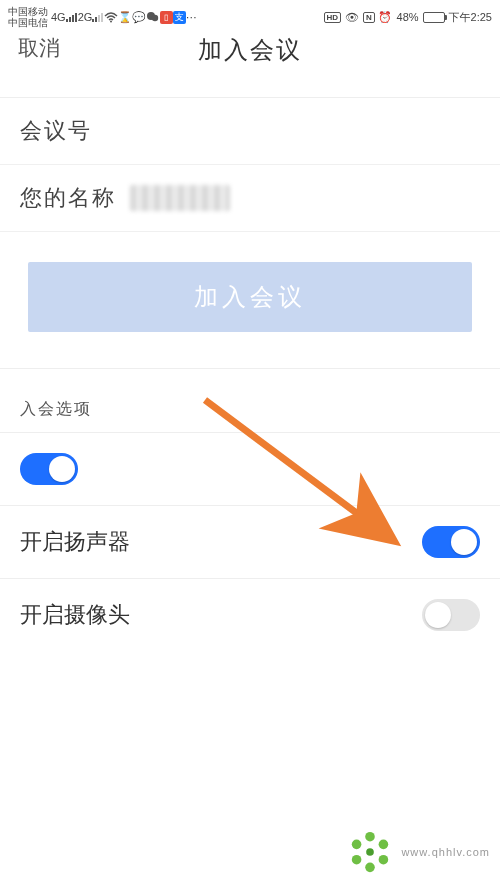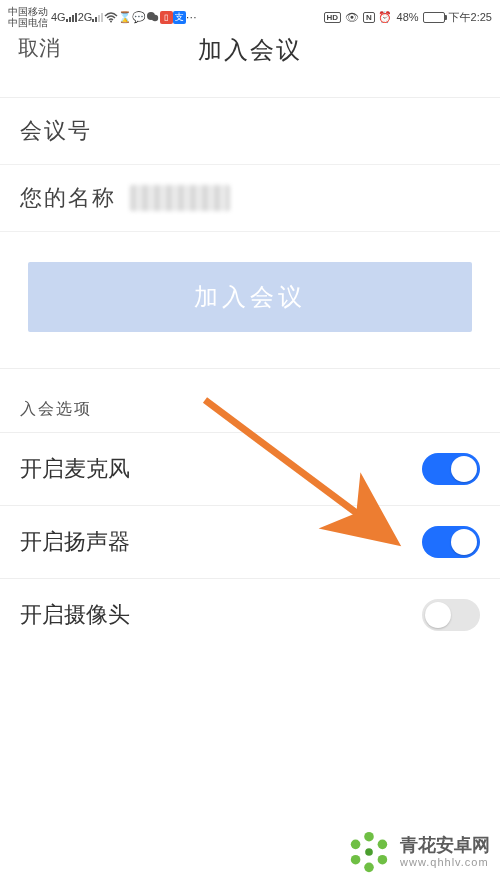--- a/index.html
+++ b/index.html
@@ -117,21 +117,20 @@
   <span class="censored"></span>
 </div>
 
 <div class="btn-wrap">
   <button class="join-btn">加入会议</button>
 </div>
 
 <div class="section-header">入会选项</div>
 
 <div class="opt-row">
-  <span>开启麦克风</span>
   <span class="switch on">
       <span class="knob"></span>
     </span>
 </div>
 <div class="opt-row">
   <span>开启扬声器</span>
   <span class="switch on">
       <span class="knob"></span>
     </span>
 </div>
@@ -157,16 +156,15 @@
       <circle cx="24" cy="8" r="5"></circle>
       <circle cx="38" cy="16" r="5"></circle>
       <circle cx="38" cy="32" r="5"></circle>
       <circle cx="24" cy="40" r="5"></circle>
       <circle cx="10" cy="32" r="5"></circle>
       <circle cx="10" cy="16" r="5"></circle>
       <circle cx="24" cy="24" r="4" fill="#4a9e2e"></circle>
     </g>
   </svg>
   <div class="wm-text">
-    <span class="wm-main">青花安卓网</span>
     <span class="wm-sub">www.qhhlv.com</span>
   </div>
 </div>
 
 </body></html>

